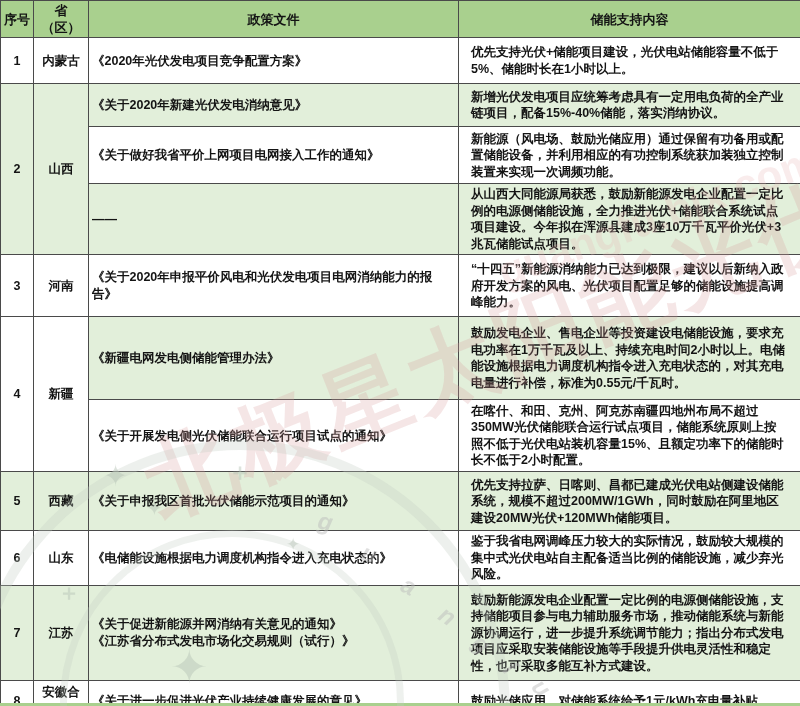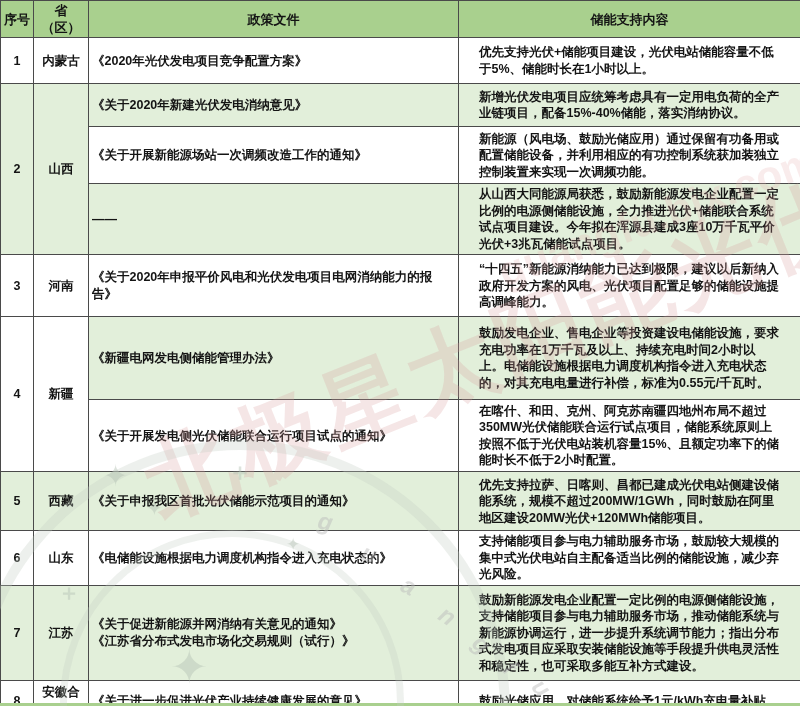--- a/index.html
+++ b/index.html
@@ -20,21 +20,21 @@
     font-weight:600;
     overflow:hidden;
     vertical-align:middle;
     box-sizing:border-box;
   }
   th{
     background:#a9d08e;font-weight:700;font-size:13px;text-align:center;
   }
   td.c-no,td.c-prov{text-align:center;}
   td.c-pol{text-align:left;white-space:pre-line;}
-  td.c-sup{text-align:left;padding:2px 20px;}
+  td.c-sup{text-align:left;padding:2px 12px;}
   .bg-w{background:#ffffff;}
   .bg-g{background:#e2efda;}
   tr.h-head{height:30px}
   tr.h-r1{height:46px}
   tr.h-r2a{height:43px}
   tr.h-r2b{height:57px}
   tr.h-r2c{height:69px}
   tr.h-r3{height:62px}
   tr.h-r4a{height:83px}
   tr.h-r4b{height:72px}
@@ -95,21 +95,21 @@
       <td class="c-sup bg-w">优先支持光伏+储能项目建设，光伏电站储能容量不低于5%、储能时长在1小时以上。</td>
     </tr>
 
     <tr class="h-r2a">
       <td class="c-no bg-g" rowspan="3">2</td>
       <td class="c-prov bg-g" rowspan="3">山西</td>
       <td class="c-pol bg-g">《关于2020年新建光伏发电消纳意见》</td>
       <td class="c-sup bg-g">新增光伏发电项目应统筹考虑具有一定用电负荷的全产业链项目，配备15%-40%储能，落实消纳协议。</td>
     </tr>
     <tr class="h-r2b">
-      <td class="c-pol bg-w">《关于开展新能源场站一次调频改造工作的通知》</td>
+      <td class="c-pol bg-w">《关于做好我省平价上网项目电网接入工作的通知》</td>
       <td class="c-sup bg-w">新能源（风电场、鼓励光储应用）通过保留有功备用或配置储能设备，并利用相应的有功控制系统获加装独立控制装置来实现一次调频功能。</td>
     </tr>
     <tr class="h-r2c">
       <td class="c-pol bg-g">——</td>
       <td class="c-sup bg-g">从山西大同能源局获悉，鼓励新能源发电企业配置一定比例的电源侧储能设施，全力推进光伏+储能联合系统试点项目建设。今年拟在浑源县建成3座10万千瓦平价光伏+3兆瓦储能试点项目。</td>
     </tr>
 
     <tr class="h-r3">
       <td class="c-no bg-w">3</td>
       <td class="c-prov bg-w">河南</td>
@@ -132,21 +132,21 @@
       <td class="c-no bg-g">5</td>
       <td class="c-prov bg-g">西藏</td>
       <td class="c-pol bg-g">《关于申报我区首批光伏储能示范项目的通知》</td>
       <td class="c-sup bg-g">优先支持拉萨、日喀则、昌都已建成光伏电站侧建设储能系统，规模不超过200MW/1GWh，同时鼓励在阿里地区建设20MW光伏+120MWh储能项目。</td>
     </tr>
 
     <tr class="h-r6">
       <td class="c-no bg-w">6</td>
       <td class="c-prov bg-w">山东</td>
       <td class="c-pol bg-w">《电储能设施根据电力调度机构指令进入充电状态的》</td>
-      <td class="c-sup bg-w">支持储能项目参与电力辅助服务市场，鼓励较大规模的集中式光伏电站自主配备适当比例的储能设施，减少弃光风险。</td>
+      <td class="c-sup bg-w">鉴于我省电网调峰压力较大的实际情况，鼓励较大规模的集中式光伏电站自主配备适当比例的储能设施，减少弃光风险。</td>
     </tr>
 
     <tr class="h-r7">
       <td class="c-no bg-g">7</td>
       <td class="c-prov bg-g">江苏</td>
       <td class="c-pol bg-g">《关于促进新能源并网消纳有关意见的通知》
 《江苏省分布式发电市场化交易规则（试行）》</td>
       <td class="c-sup bg-g">鼓励新能源发电企业配置一定比例的电源侧储能设施，支持储能项目参与电力辅助服务市场，推动储能系统与新能源协调运行，进一步提升系统调节能力；指出分布式发电项目应采取安装储能设施等手段提升供电灵活性和稳定性，也可采取多能互补方式建设。</td>
     </tr>
 

